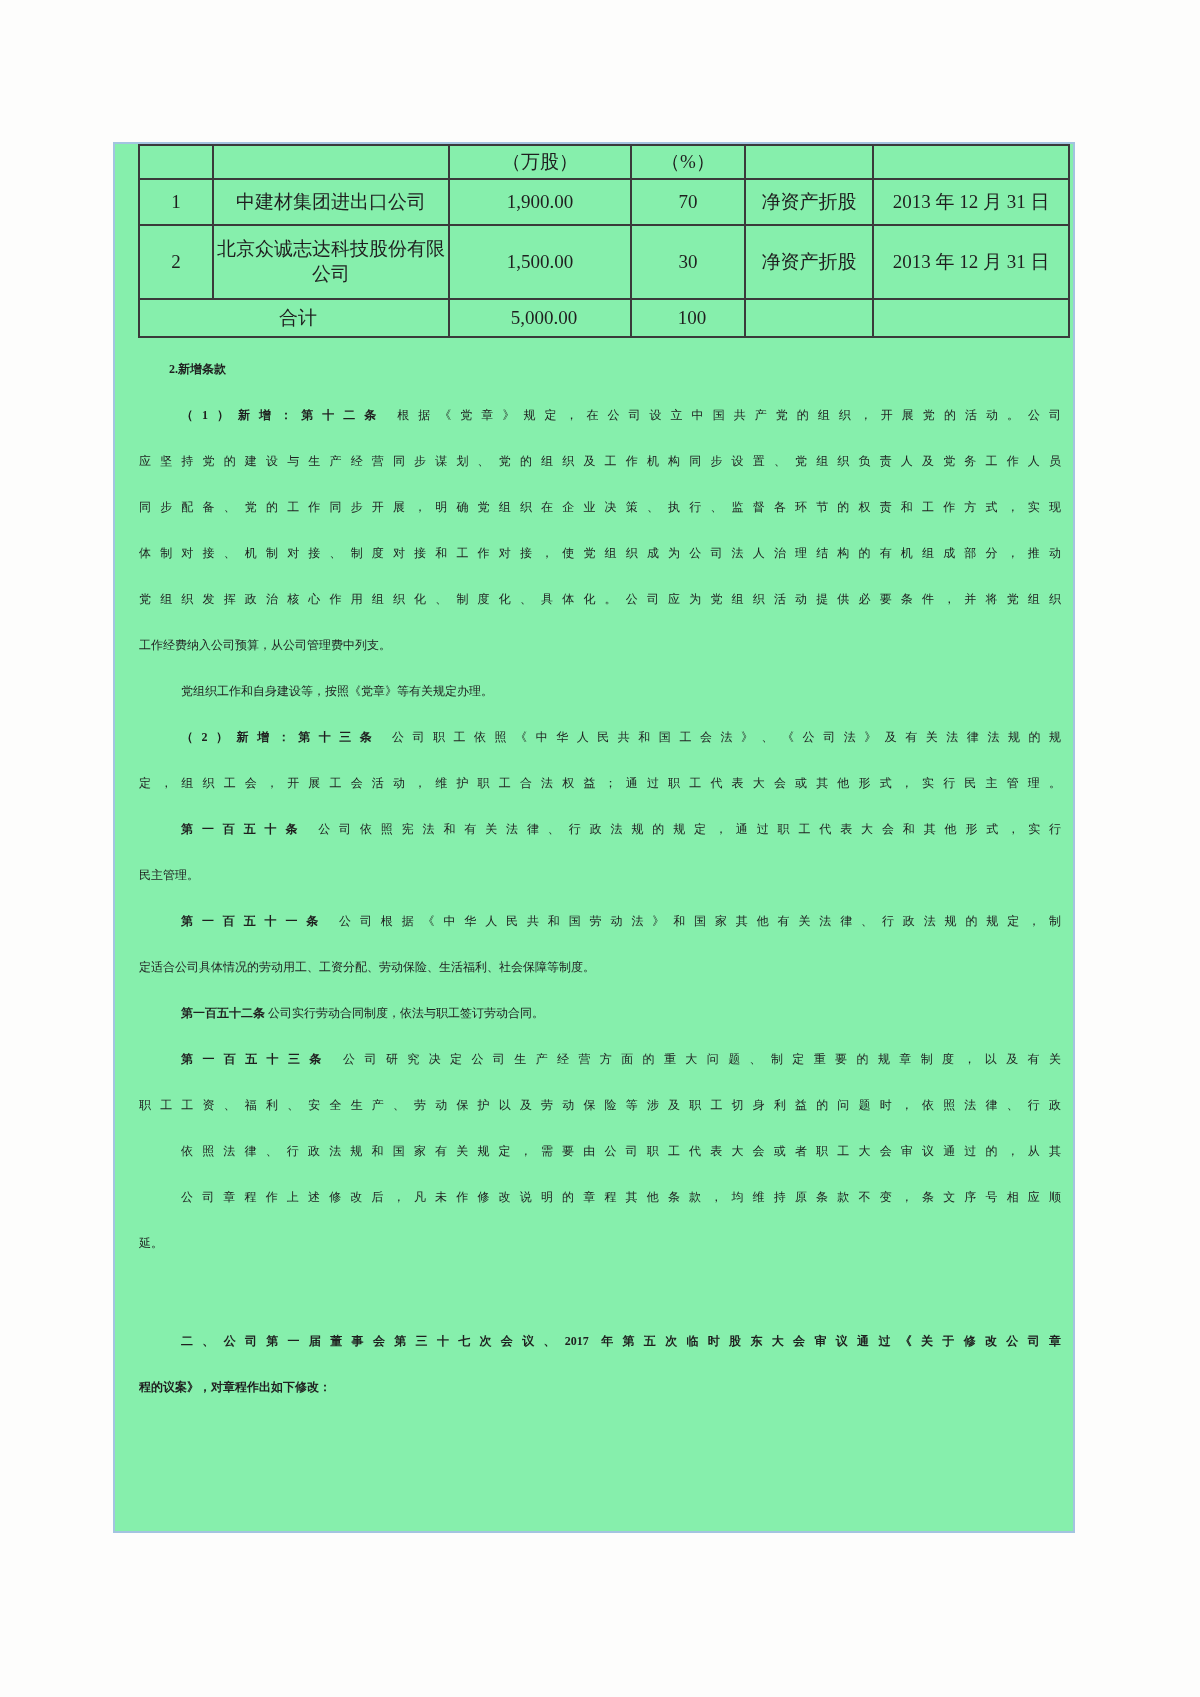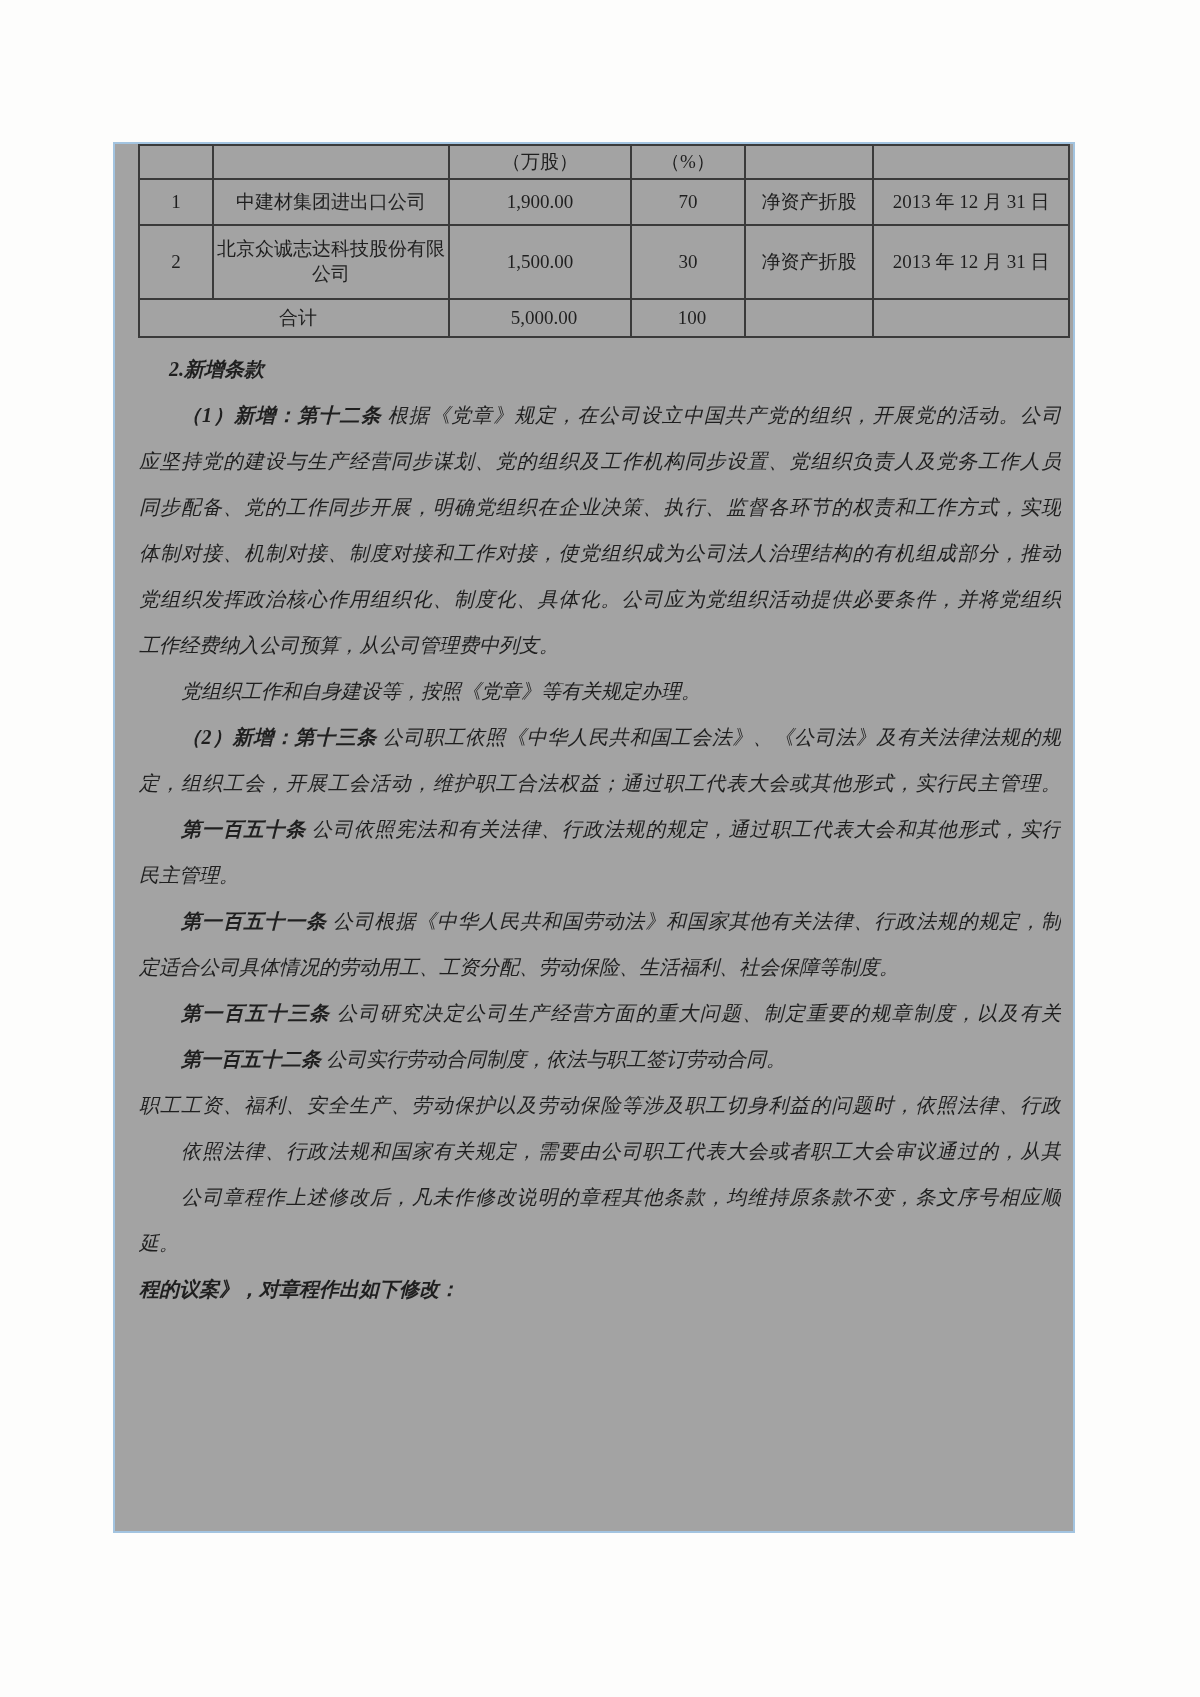--- a/index.html
+++ b/index.html
@@ -16,21 +16,21 @@
     overflow: hidden;
   }
   .frame {
     position: absolute;
     left: 113px;
     top: 142px;
     width: 962px;
     height: 1391px;
     border: 2px solid #a3c4e0;
     box-sizing: border-box;
-    background: #a3a3a3;
+    background: #86efac;
   }
   table.shareholders {
     border-collapse: collapse;
     table-layout: fixed;
     width: 930px;
     margin-left: 23px;
     font-size: 19px;
   }
   table.shareholders td {
     border: 2px solid #3a3a3a;
@@ -42,25 +42,24 @@
   }
   tr.hdr  td { height: 30px; }
   tr.r1   td { height: 42px; }
   tr.r2   td { height: 70px; }
   tr.tot  td { height: 34px; padding-left: 11px; }
   .body-text {
     margin: 8px 8px 0 24px;
     width: 922px;
   }
   .ln {
-    font-size: 20px;
+    font-size: 12px;
     line-height: 46px;
     height: 46px;
     overflow: hidden;
-    font-style: italic;
   }
   .ln b { font-weight: bold; }
   .fill {
     text-align: justify;
     text-align-last: justify;
   }
   .ind    { text-indent: 42px; }
   .ind-sm { text-indent: 30px; }
   .gap    { margin-top: 52px; }
 </style>
@@ -121,22 +120,23 @@
     <div class="ln fill"><b></b><span>体制对接、机制对接、制度对接和工作对接，使党组织成为公司法人治理结构的有机组成部分，推动</span></div>
     <div class="ln fill"><b></b><span>党组织发挥政治核心作用组织化、制度化、具体化。公司应为党组织活动提供必要条件，并将党组织</span></div>
     <div class="ln"><b></b><span>工作经费纳入公司预算，从公司管理费中列支。</span></div>
     <div class="ln ind"><b></b><span>党组织工作和自身建设等，按照《党章》等有关规定办理。</span></div>
     <div class="ln ind fill"><b>（2）新增：第十三条</b><span> 公司职工依照《中华人民共和国工会法》、《公司法》及有关法律法规的规</span></div>
     <div class="ln fill"><b></b><span>定，组织工会，开展工会活动，维护职工合法权益；通过职工代表大会或其他形式，实行民主管理。</span></div>
     <div class="ln ind fill"><b>第一百五十条</b><span> 公司依照宪法和有关法律、行政法规的规定，通过职工代表大会和其他形式，实行</span></div>
     <div class="ln"><b></b><span>民主管理。</span></div>
     <div class="ln ind fill"><b>第一百五十一条</b><span> 公司根据《中华人民共和国劳动法》和国家其他有关法律、行政法规的规定，制</span></div>
     <div class="ln"><b></b><span>定适合公司具体情况的劳动用工、工资分配、劳动保险、生活福利、社会保障等制度。</span></div>
+    <div class="ln ind"><b>第一百五十二条</b><span> 公司实行劳动合同制度，依法与职工签订劳动合同。</span></div>
     <div class="ln ind fill"><b>第一百五十三条</b><span> 公司研究决定公司生产经营方面的重大问题、制定重要的规章制度，以及有关</span></div>
-    <div class="ln ind"><b>第一百五十二条</b><span> 公司实行劳动合同制度，依法与职工签订劳动合同。</span></div>
     <div class="ln fill"><b></b><span>职工工资、福利、安全生产、劳动保护以及劳动保险等涉及职工切身利益的问题时，依照法律、行政</span></div>
     <div class="ln ind fill"><b></b><span>依照法律、行政法规和国家有关规定，需要由公司职工代表大会或者职工大会审议通过的，从其</span></div>
     <div class="ln ind fill"><b></b><span>公司章程作上述修改后，凡未作修改说明的章程其他条款，均维持原条款不变，条文序号相应顺</span></div>
     <div class="ln"><b></b><span>延。</span></div>
+    <div class="ln ind fill gap"><b>二、公司第一届董事会第三十七次会议、2017 年第五次临时股东大会审议通过《关于修改公司章</b><span></span></div>
     <div class="ln"><b>程的议案》，对章程作出如下修改：</b><span></span></div>
   </div>
 
 </div>
 
 </body></html>

